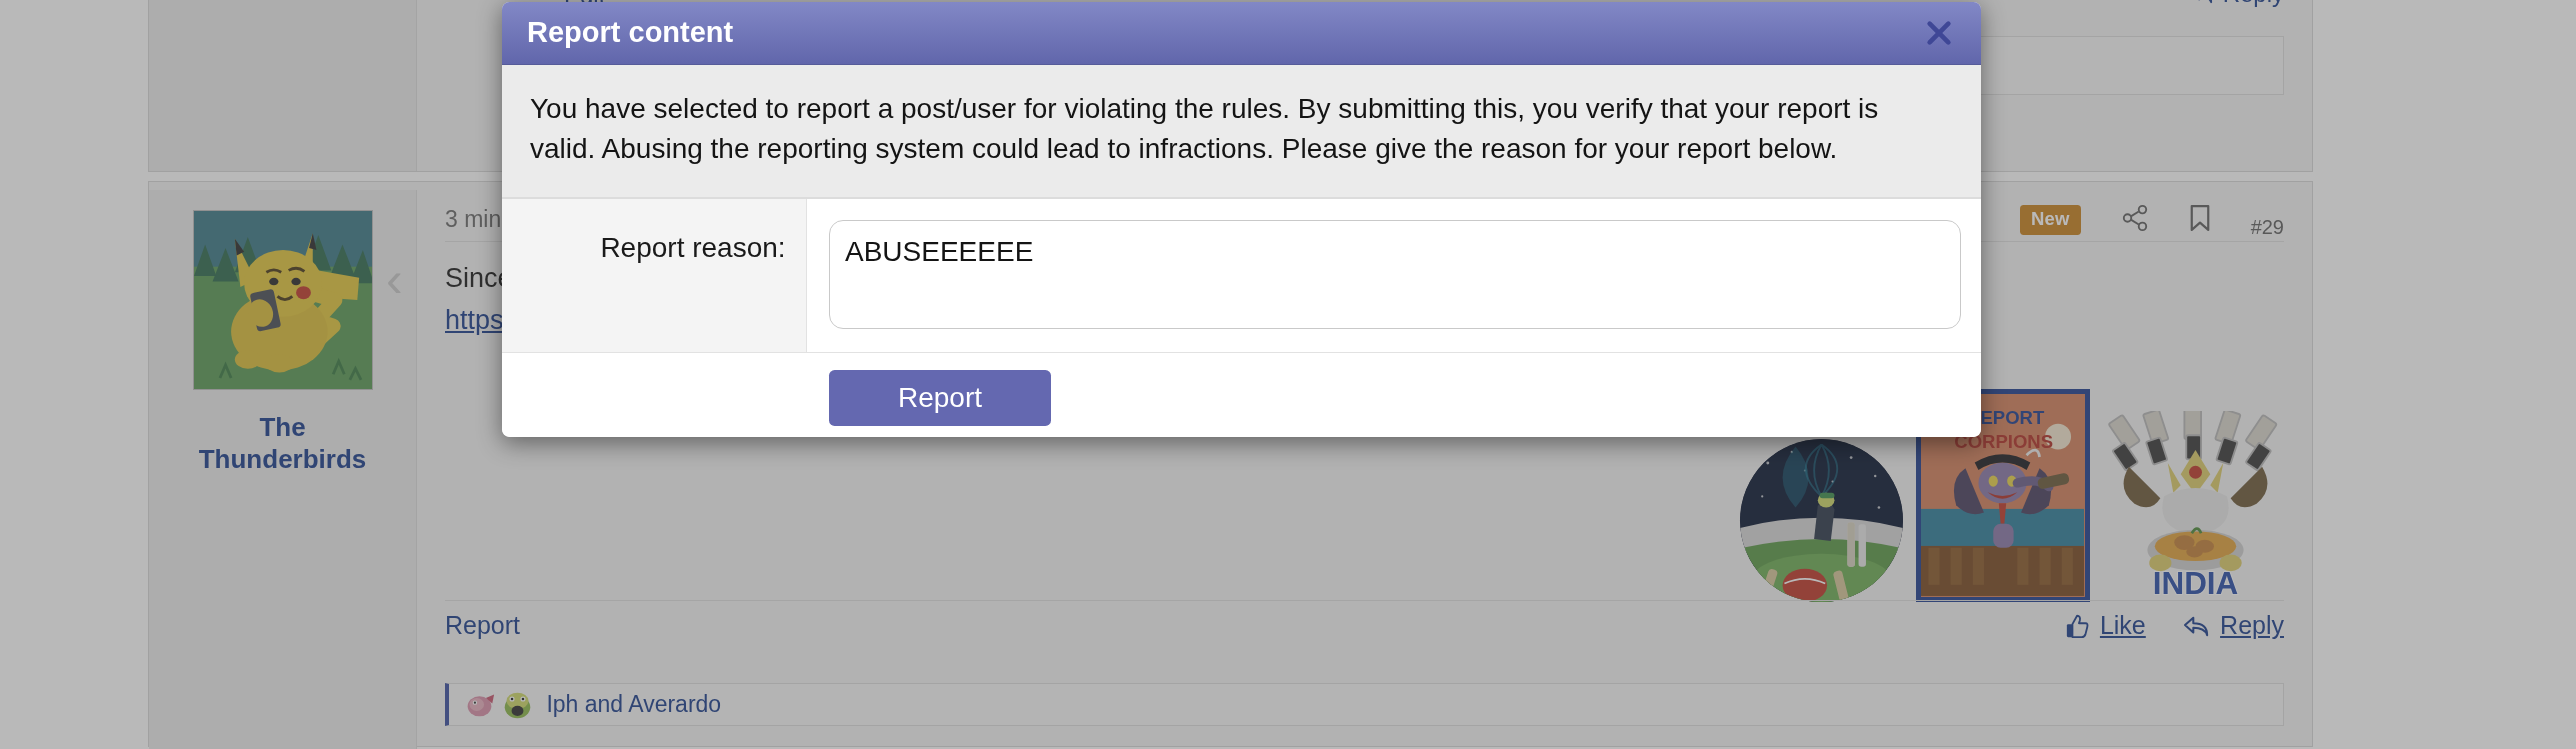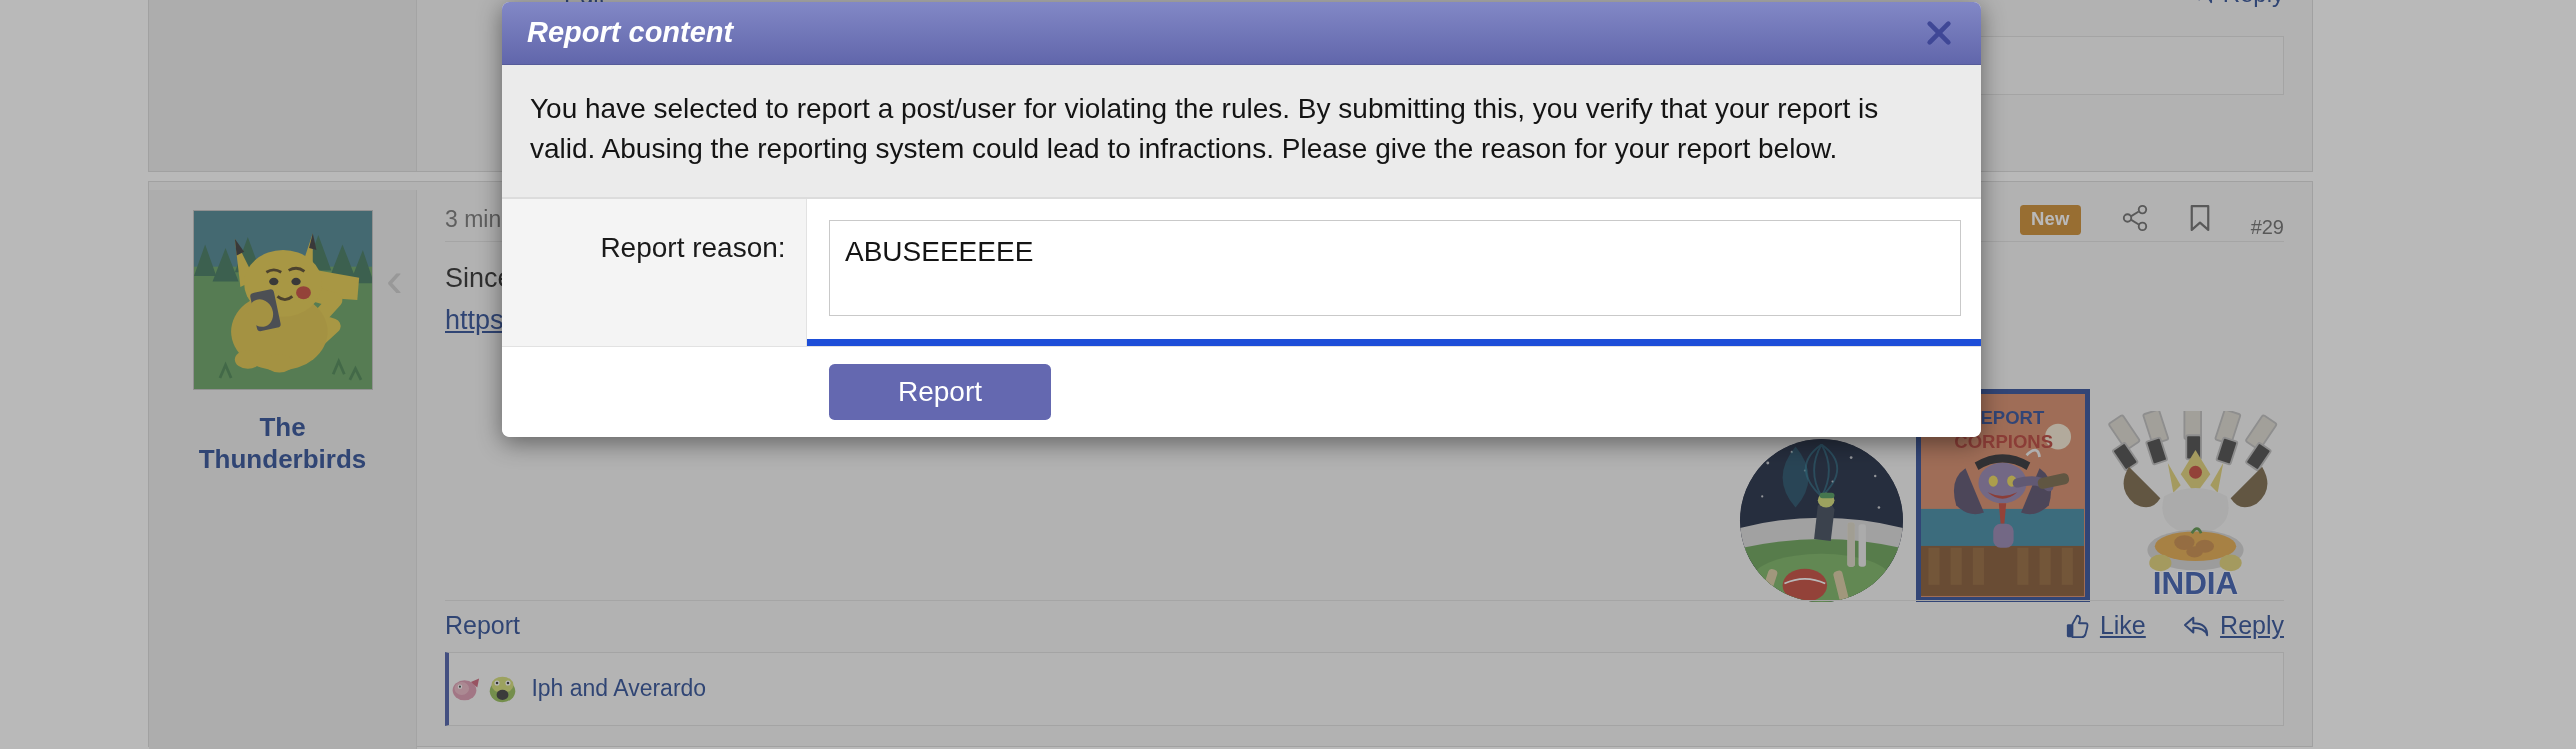--- a/index.html
+++ b/index.html
@@ -85,23 +85,23 @@
 
   .post-foot {
     position:absolute; left:28px; right:28px; bottom:96px; height:50px;
     display:flex; align-items:center; justify-content:space-between;
     border-top:0.9px solid #dedede;
   }
   .report-link { font-size:25px; color:#1b3e8c; }
   .foot-right { display:flex; align-items:center; gap:37px; }
   .foot-btn { display:flex; align-items:center; gap:9.3px; font-size:25px; color:#1b3e8c;text-decoration:underline; }
   .likes-strip {
-    position:absolute; left:28px; right:28px; bottom:20.4px; height:74px;
+    position:absolute; left:28px; right:28px; bottom:20.4px; height:43px;
     background:#f7f7f7; border:0.9px solid #dddddd; border-left:4.6px solid #3b4fa0;
-    display:flex; align-items:center; gap:7.4px;
+    display:flex; align-items:center; padding-left:15px; gap:7.4px;
   }
   .likes-names { font-size:23px; color:#1b3e8c; margin-left:5.6px; }
 
   .mini-av { width:31px; height:31px; position:relative; overflow:hidden; flex:none; }
 
   
   #overlay {
     position:absolute; inset:0; background:rgba(80,80,80,.40);
   }
 
@@ -114,21 +114,20 @@
     overflow:hidden;
     display:flex; flex-direction:column;
   }
   .modal-head {
     height:63px; flex:none;
     background:linear-gradient(#8288c6,#6166ab);
     border-bottom:0.9px solid #565b99;
     display:flex; align-items:center; justify-content:space-between;
     padding:0 22px 0 25px;
     position:relative;
-    font-style:italic;
   }
   .modal-title { font-size:29px; font-weight:bold; color:#ffffff; }
   .modal-close {
     width:41px; height:41px; display:flex; align-items:center; justify-content:center;
     color:#3f4796; font-size:31px; line-height:1; font-weight:bold; cursor:pointer;
   }
   .modal-desc {
     padding:24px 30px 29px 28px;
     font-size:28px; color:#141414; line-height:1.42;
     background:#ebebeb;
@@ -141,22 +140,22 @@
   }
   .row-label {
     width:305px; flex:none; align-self:stretch;
     background:#f4f4f4; border-right:0.9px solid #e2e2e2;
     display:flex; align-items:flex-start; justify-content:flex-end;
     padding:33px 20.4px 0 0;
   }
   .row-label span { font-size:28px; color:#1a1a1a; }
   .row-field { flex:1; padding:20.4px 20.4px 20.4px 22px; background:#ffffff; }
   .reason-box {
-    width:100%; height:96px;
-    border:0.9px solid #c9c9c9; border-radius:0;
+    width:100%; height:109px;
+    border:0.9px solid #c9c9c9; border-radius:14px;
     background:#ffffff;
     padding:13px 15px;
     font-family:"Liberation Sans", sans-serif;
     font-size:28px; color:#141414; resize:none; outline:none;
     line-height:1.3;
   }
   .modal-foot {
     height:91px; flex:none; background:#ffffff;
     border-top:0.9px solid #e2e2e2;
     display:flex; align-items:center; padding-left:305px;

